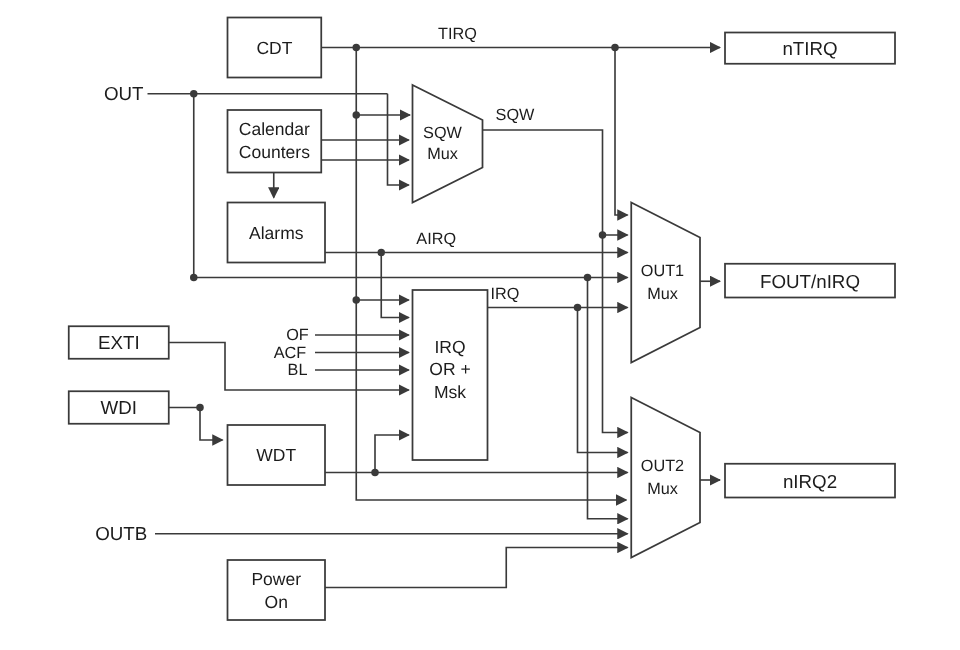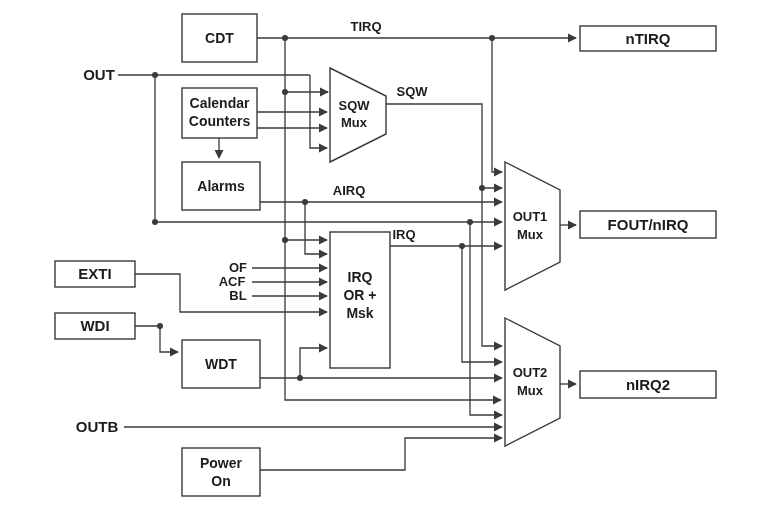--- a/index.html
+++ b/index.html
@@ -1,16 +1,16 @@
 <!DOCTYPE html>
 <html style="--line: #3a3a3a; --text: #1c1c1c;"><head>
 <meta charset="utf-8">
 <style>
   html,body{margin:0;padding:0;background:#ffffff;}
-  .stage{width:768px;height:520px;position:relative;background:#ffffff;overflow:hidden;font-weight:bold;}
+  .stage{width:768px;height:520px;position:relative;background:#ffffff;overflow:hidden;}
   svg{display:block;}
   text{fill:var(--text,#1c1c1c);font-family:"Liberation Sans","DejaVu Sans",sans-serif;}
   .wire{stroke:var(--line,#3a3a3a);stroke-width:1.3;fill:none;}
   .box{fill:#ffffff;stroke:var(--line,#3a3a3a);stroke-width:1.4;}
   .dot{fill:var(--line,#3a3a3a);stroke:none;}
   .blk{font-size:14px;text-anchor:middle;}
   .mux{font-size:13px;text-anchor:middle;}
   .port{font-size:15px;text-anchor:middle;}
   .sig{font-size:13px;text-anchor:middle;}
   .pin{font-size:15px;text-anchor:middle;}

